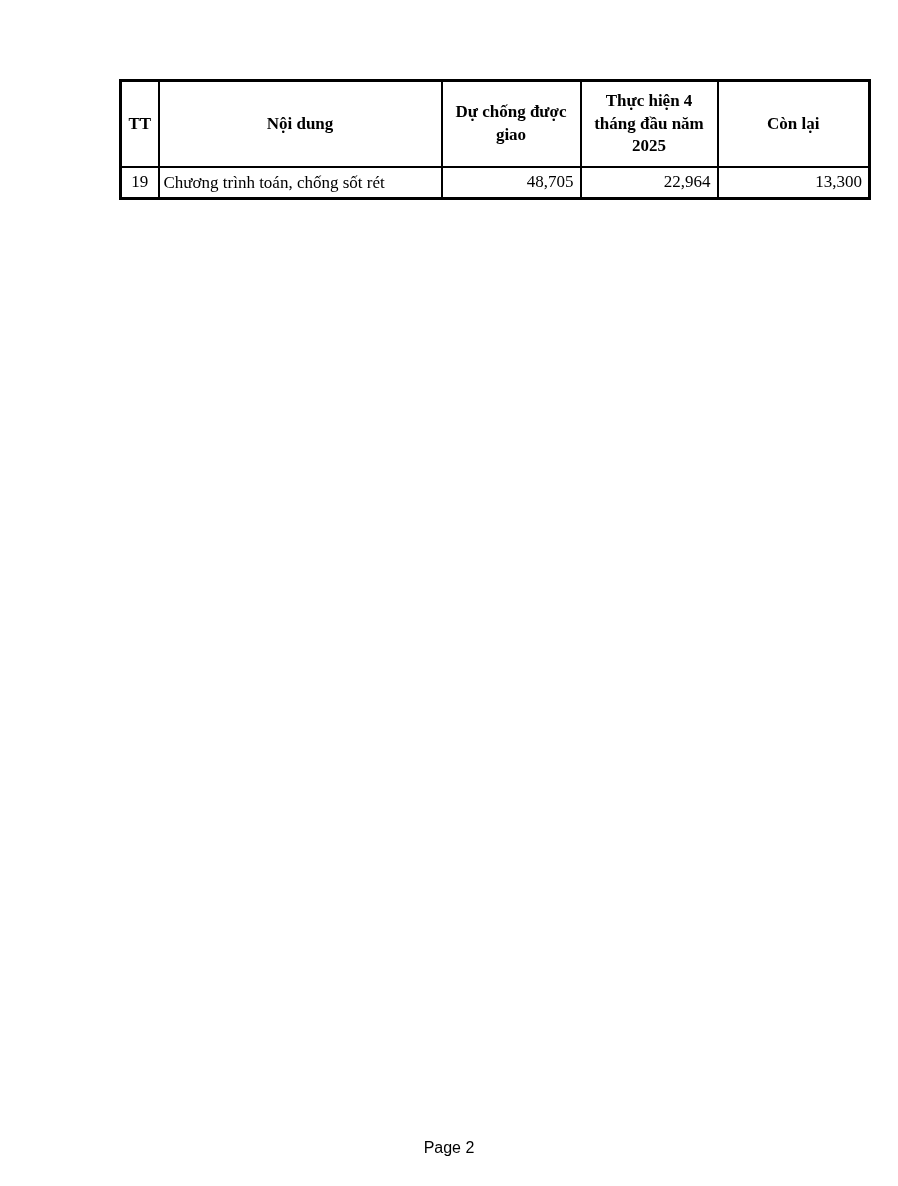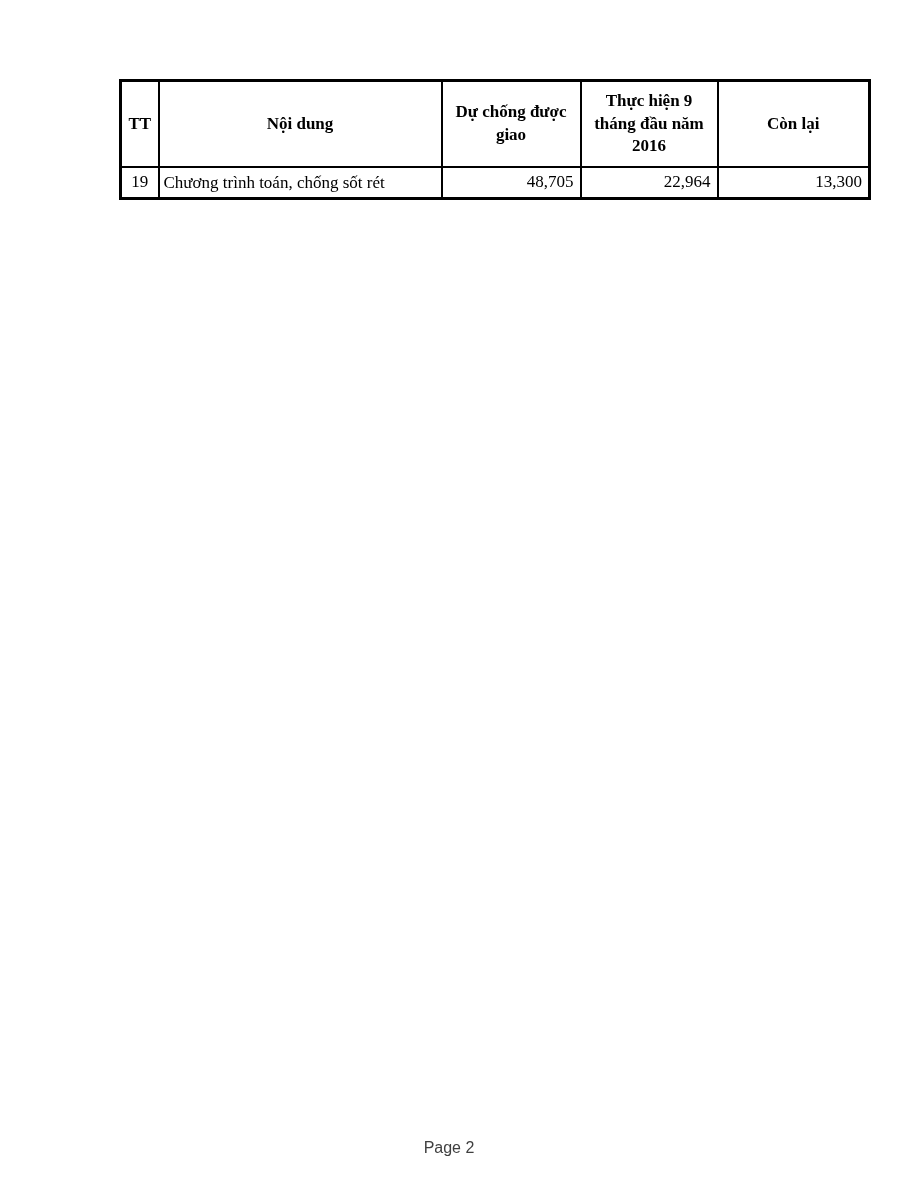--- a/index.html
+++ b/index.html
@@ -74,42 +74,42 @@
     padding: 1px 2px;
   }
   .page-footer {
     position: absolute;
     top: 1139px;
     left: 0;
     width: 100%;
     text-align: center;
     font-family: "Liberation Sans", sans-serif;
     font-size: 16px;
-    color: #404040;
+    color: #000000;
   }
 </style>
 </head>
 <body>
 
 <div class="page">
 
   <table class="budget-table">
     <colgroup>
       <col style="width:38px">
       <col style="width:283px">
       <col style="width:139px">
       <col style="width:137px">
       <col style="width:152px">
     </colgroup>
     <thead>
       <tr>
         <th>TT</th>
         <th>Nội dung</th>
         <th>Dự chống được giao</th>
-        <th>Thực hiện 9 tháng đầu năm 2016</th>
+        <th>Thực hiện 4 tháng đầu năm 2025</th>
         <th>Còn lại</th>
       </tr>
     </thead>
     <tbody>
       <tr class="row-19">
         <td class="cell-tt">19</td>
         <td class="cell-noidung">Chương trình toán, chống sốt rét</td>
         <td class="cell-num">48,705</td>
         <td class="cell-num">22,964</td>
         <td class="cell-num">13,300</td>

